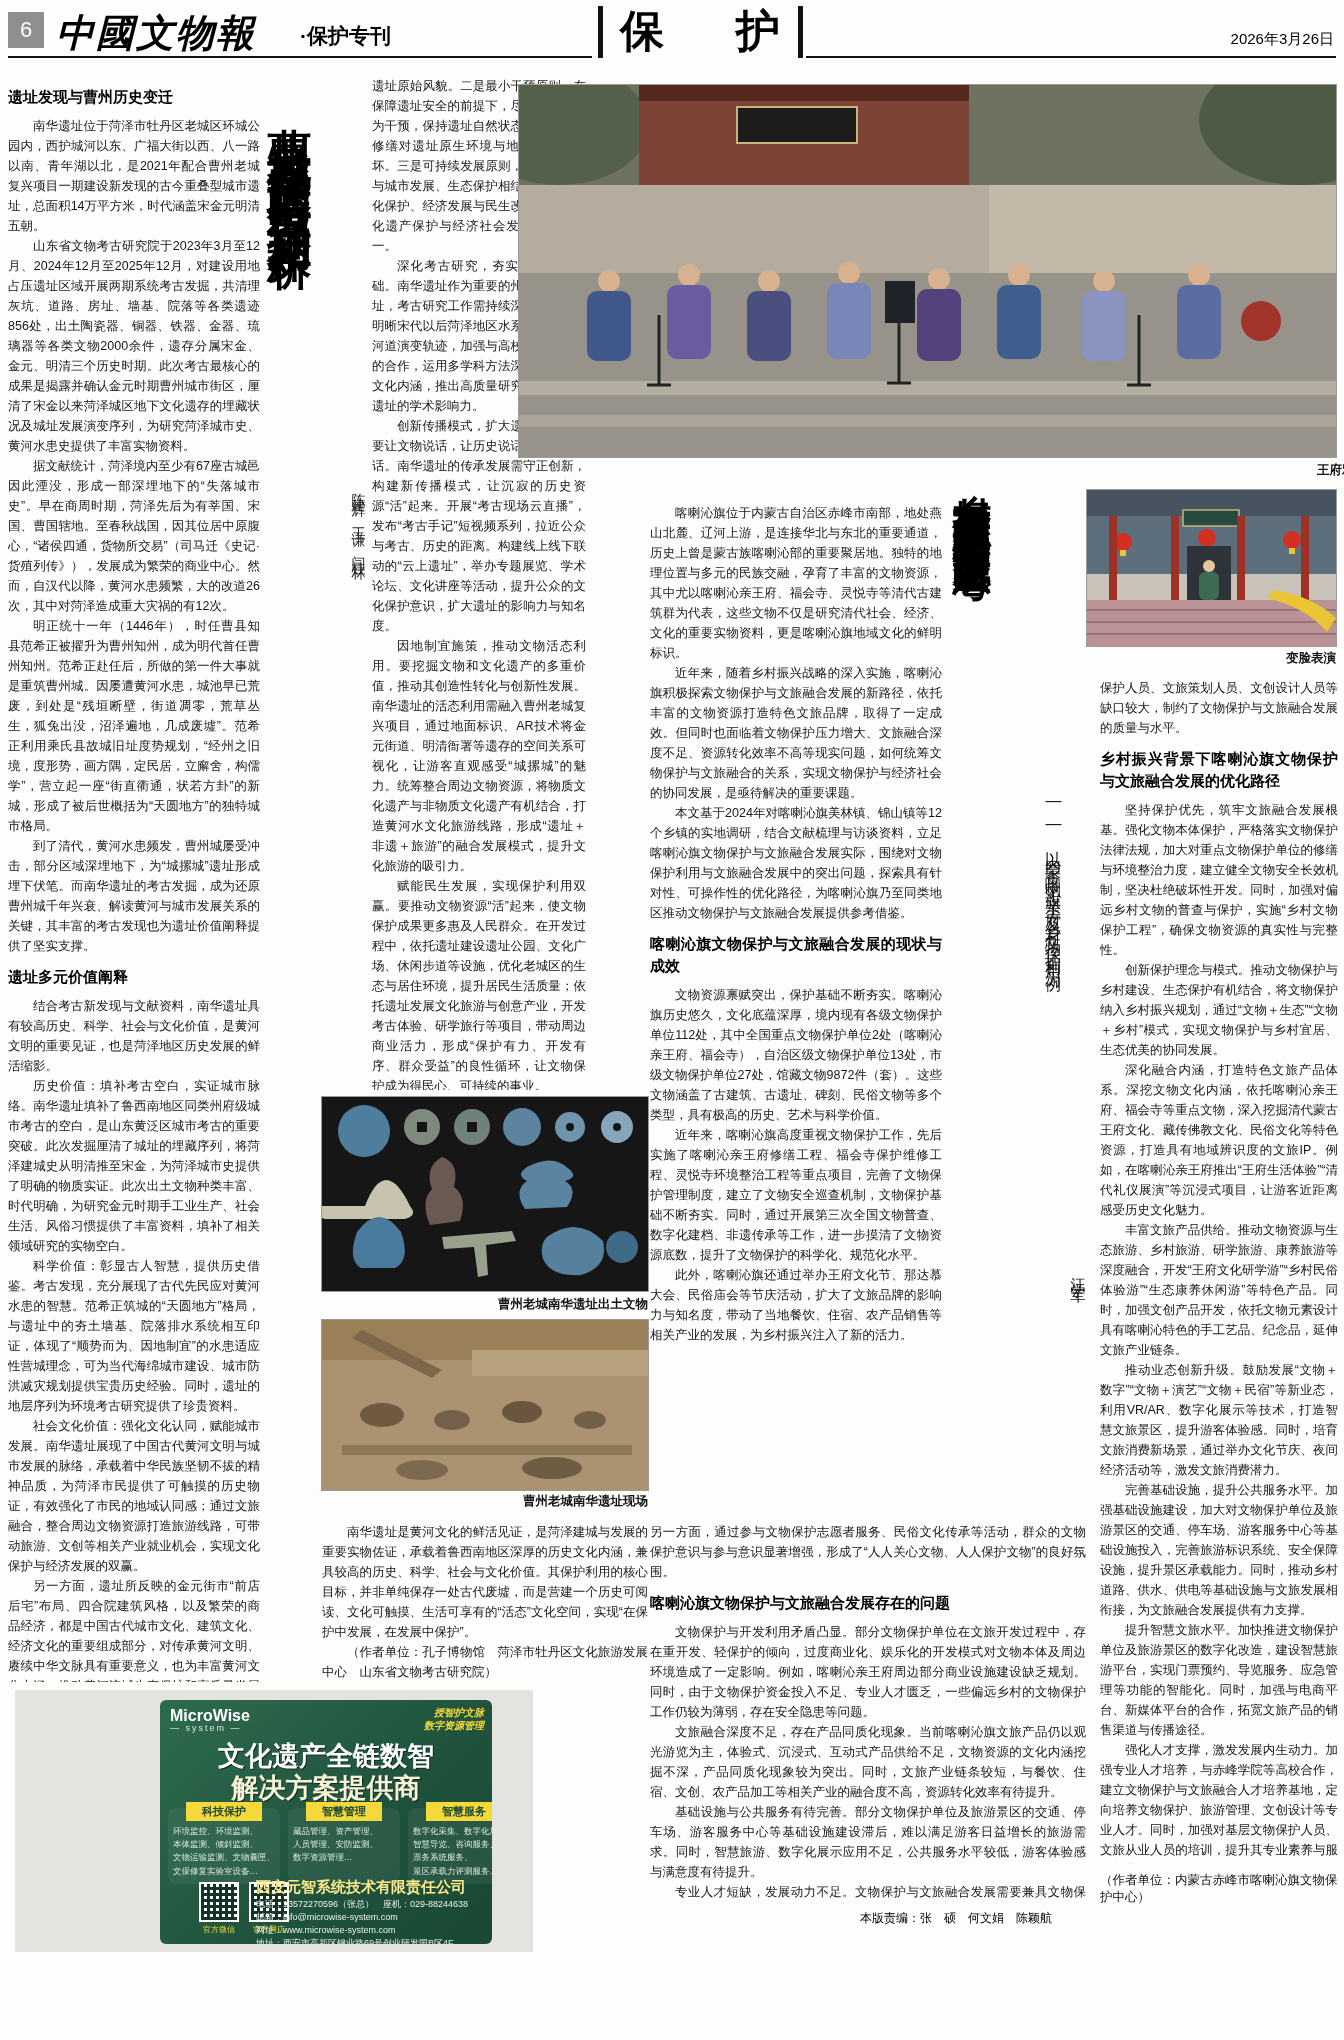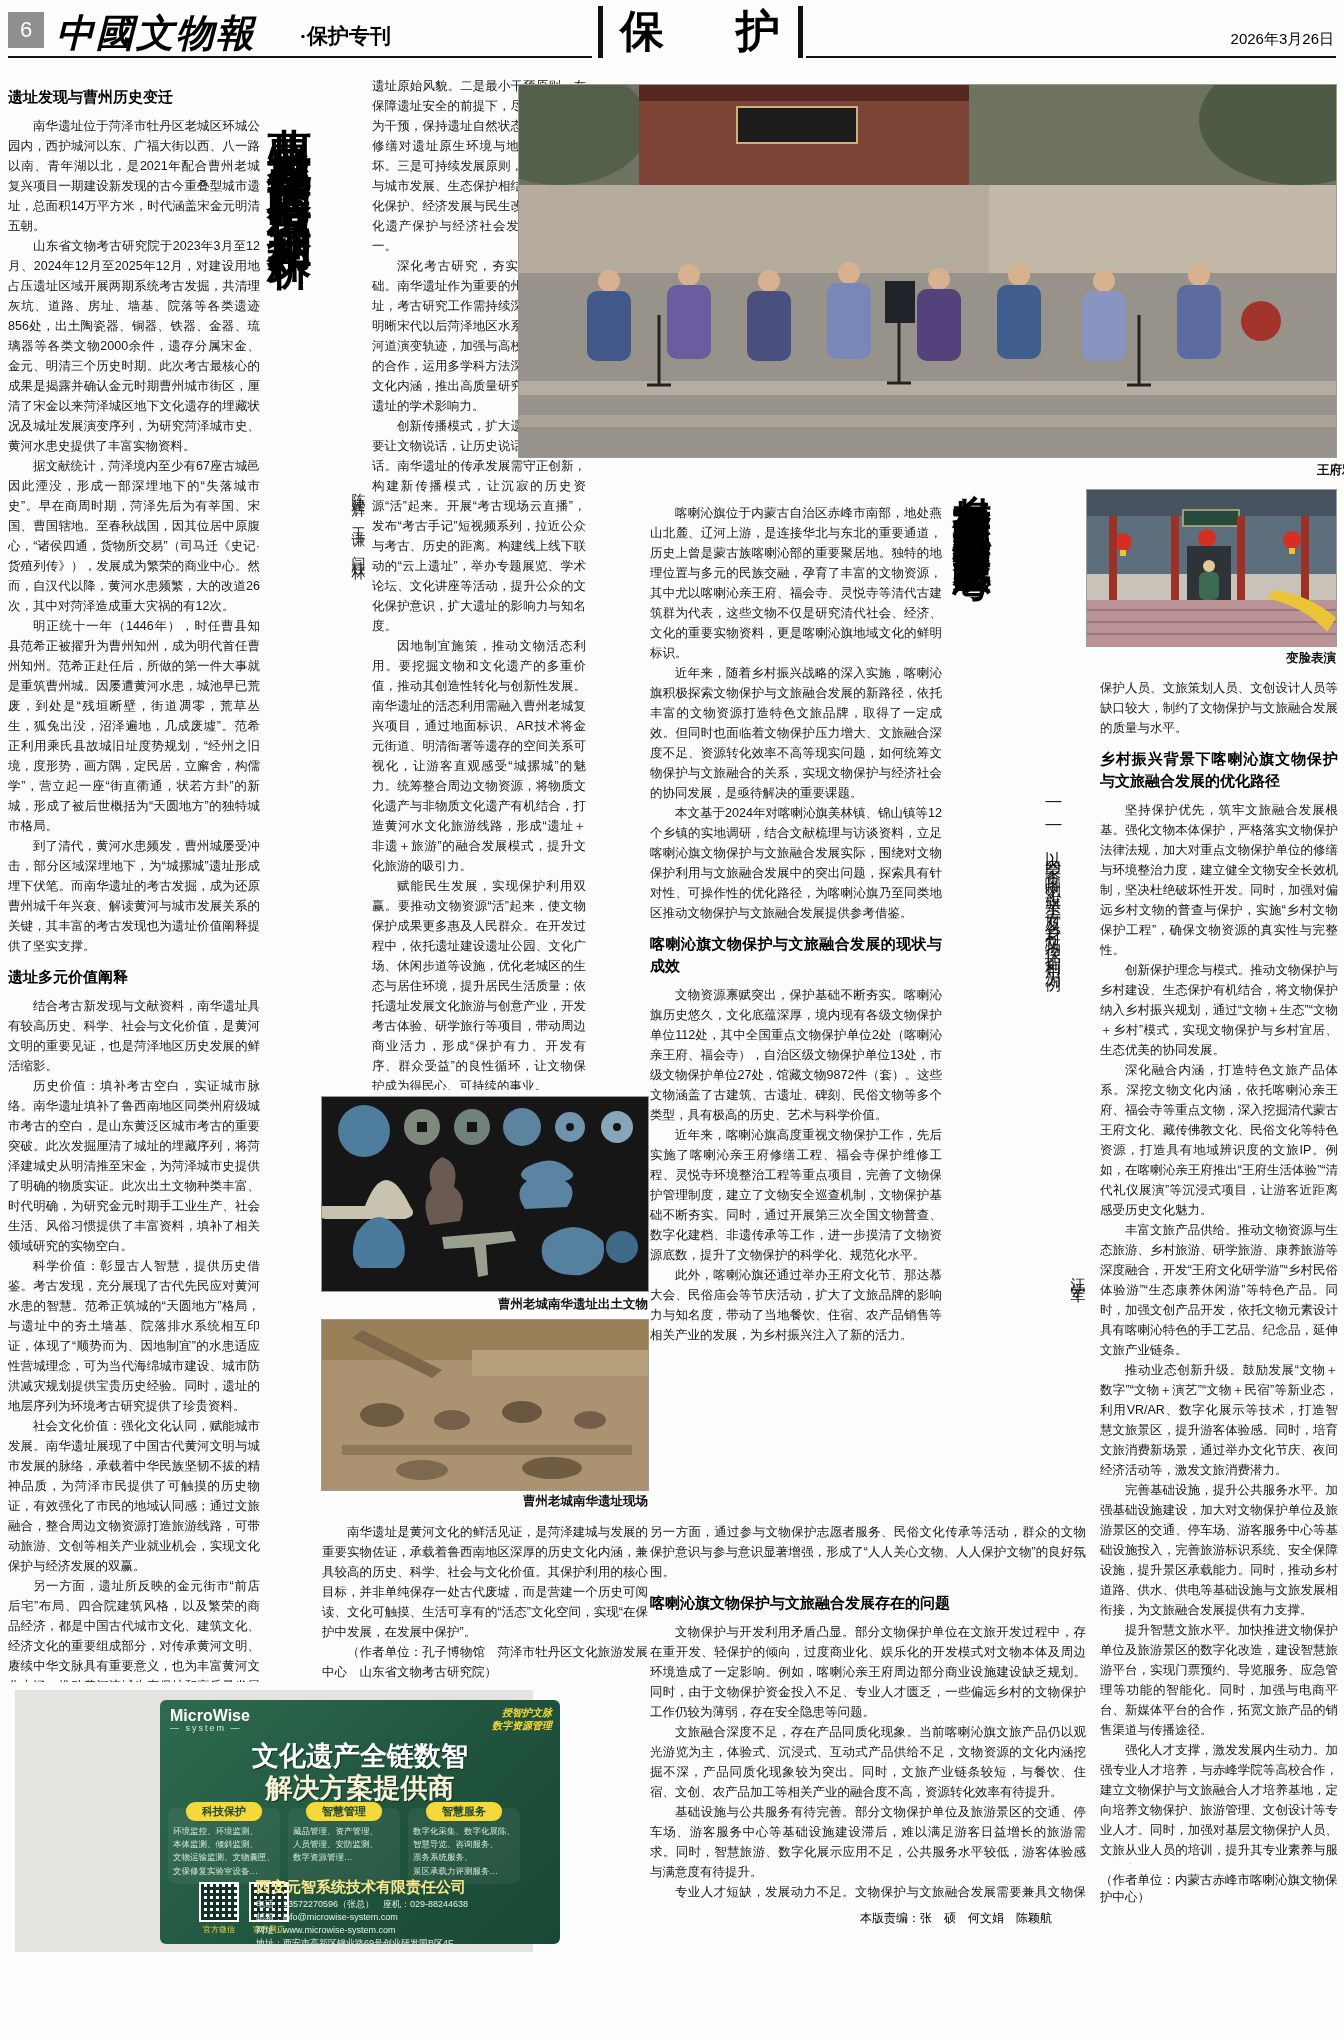--- a/index.html
+++ b/index.html
@@ -29,35 +29,35 @@
   .headline2{position:absolute;left:946px;top:464px;height:995px;font-family:"Liberation Serif",serif;
              font-weight:bold;font-size:38px;letter-spacing:3px;color:#000;}
   .subtitle2{position:absolute;left:1042px;top:792px;height:672px;font-size:16px;letter-spacing:6px;color:#111;}
   .author2{position:absolute;left:1068px;top:1265px;height:95px;font-size:15px;letter-spacing:6px;color:#111;}
   .caption{position:absolute;font-size:12.5px;font-weight:bold;color:#111;text-align:right;}
   .photo{position:absolute;overflow:hidden;background:#ccc;outline:1px solid #9a9a9a;}
   .byline2{position:absolute;left:1100px;top:1872px;width:238px;font-size:12.5px;color:#111;}
   .footer-ed{position:absolute;left:860px;top:1910px;width:300px;font-size:12px;font-weight:normal;color:#000;}
   
   .ad-band{position:absolute;left:15px;top:1690px;width:518px;height:262px;background:#e4e3df;}
-  .ad{position:absolute;left:160px;top:1700px;width:400px;height:244px;border-radius:6px;
+  .ad{position:absolute;left:160px;top:1700px;width:332px;height:244px;border-radius:6px;
       background:linear-gradient(135deg,#2e6b4e 0%,#1f523c 60%,#194835 100%);color:#fff;overflow:hidden;}
   .ad-logo{position:absolute;left:10px;top:8px;line-height:1;}
   .ad-logo .l1{font-size:16px;font-weight:bold;color:#fff;}
   .ad-logo .l2{font-size:9px;color:#d9e8df;letter-spacing:2px;}
   .ad-badge{position:absolute;right:8px;top:6px;text-align:right;font-style:italic;font-size:10px;
             color:#f5d83a;font-weight:bold;line-height:1.3;}
   .ad-t1{position:absolute;left:0;top:38px;width:100%;text-align:center;font-size:27px;font-weight:900;
          font-family:"Liberation Serif",serif;color:#fff;text-shadow:1px 1px 0 #0e2b1f;}
   .ad-t2{position:absolute;left:0;top:70px;width:100%;text-align:center;font-size:27px;font-weight:900;
          font-family:"Liberation Serif",serif;color:#f7f2d8;text-shadow:1px 1px 0 #0e2b1f;}
   .ad-cols{position:absolute;left:8px;top:108px;width:352px;display:flex;gap:8px;}
   .ad-colm{flex:1;background:rgba(255,255,255,.06);border-radius:8px;padding:4px 5px 6px;}
   .ad-pill{display:block;margin:-10px auto 4px;width:76px;text-align:center;background:#f5d83a;color:#1d4a35;
-           font-size:11px;font-weight:bold;border-radius:9px;padding:2px 0;}
+           font-size:11px;font-weight:bold;border-radius:0;padding:2px 0;}
   .ad-items{font-size:8.5px;line-height:1.55;color:#d9ead f;color:#d9eadf;white-space:pre-line;}
   .ad-company{position:absolute;left:96px;top:178px;font-size:15px;font-weight:bold;color:#fbe98c;}
   .ad-contact{position:absolute;left:96px;top:198px;font-size:9px;line-height:1.45;color:#e8f2ec;}
   .ad-qrbox{position:absolute;left:10px;top:182px;display:flex;gap:10px;padding-left:29px;}
   .qr{width:36px;height:36px;background:
       repeating-linear-gradient(0deg,#143326 0 3px,rgba(255,255,255,0) 3px 6px),
       repeating-linear-gradient(90deg,#143326 0 3px,#fff 3px 6px);border:2px solid #fff;}
   .qr-label{font-size:8px;text-align:center;color:#f5d83a;margin-top:2px;}
 </style>
 </head>

